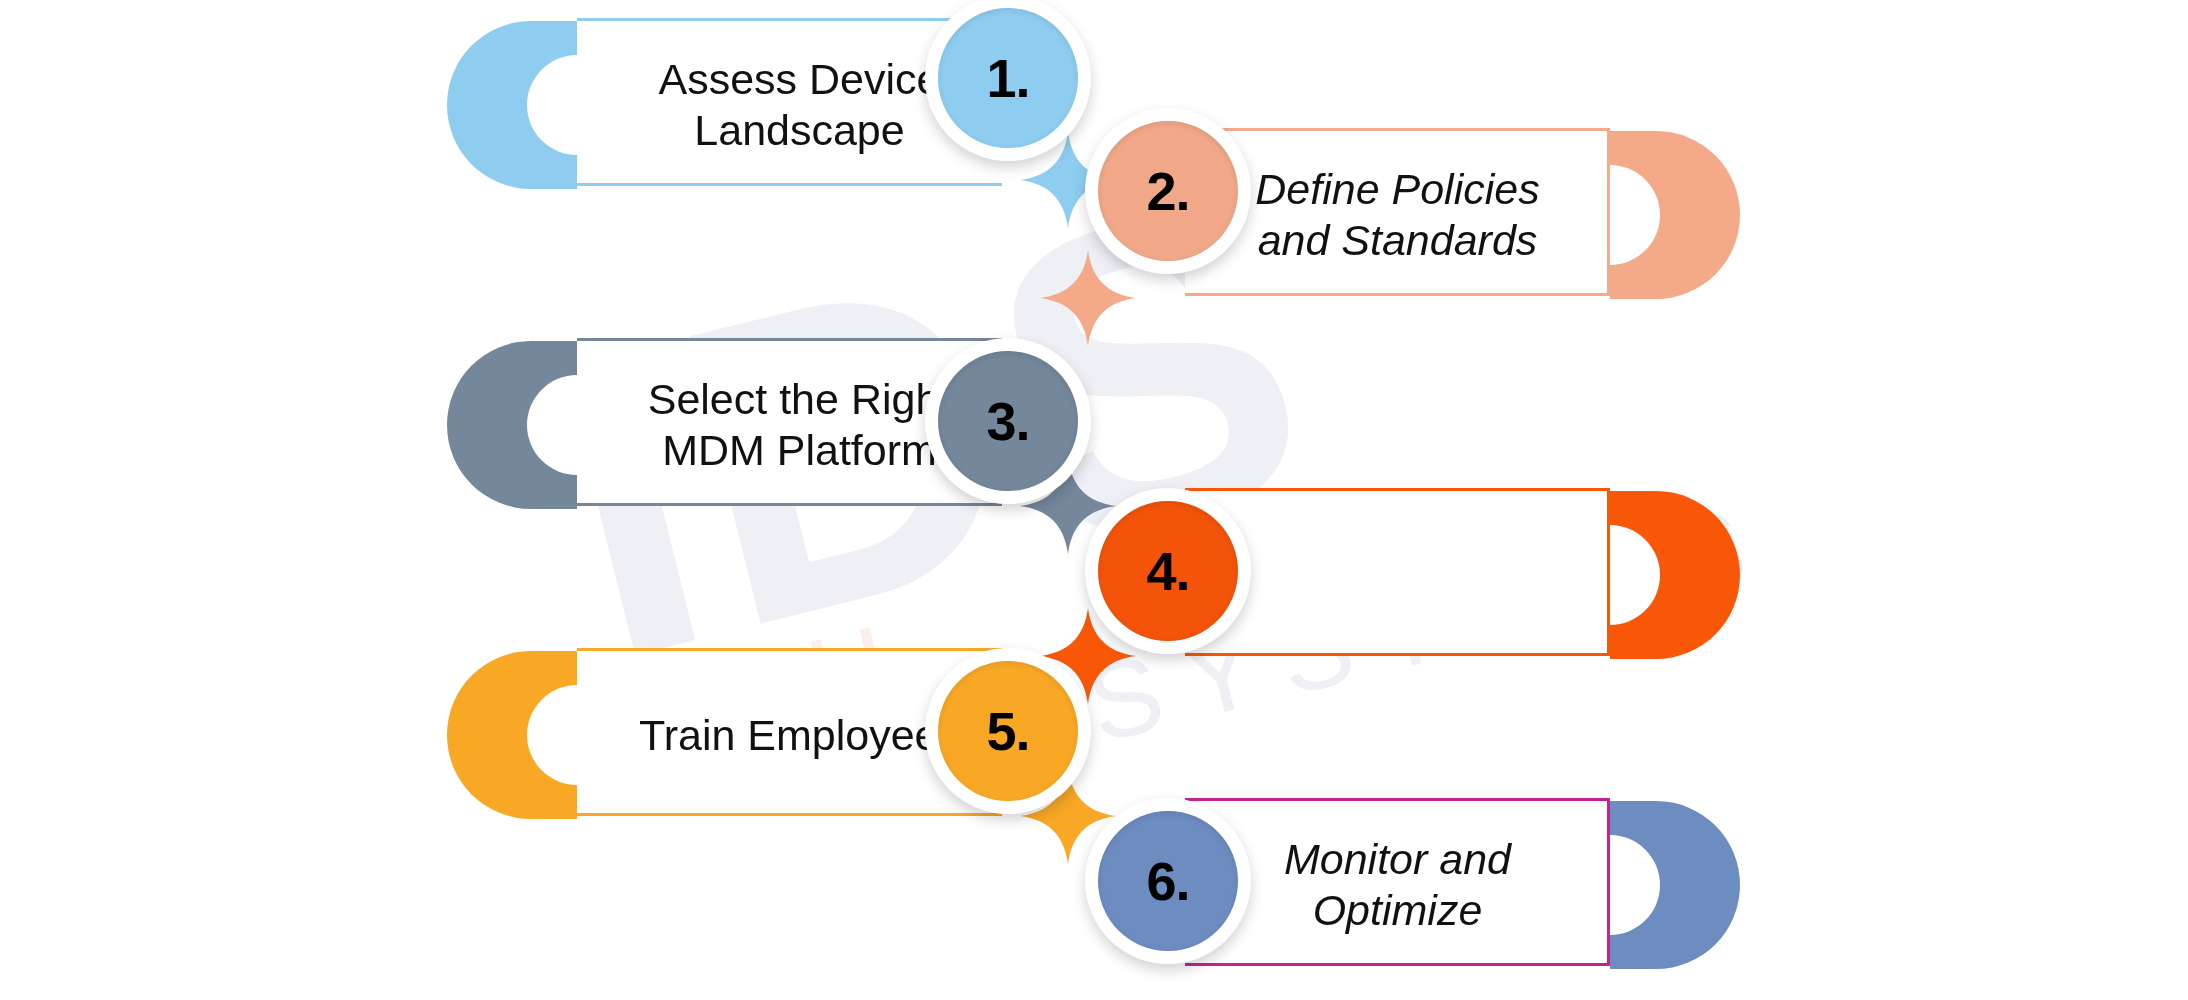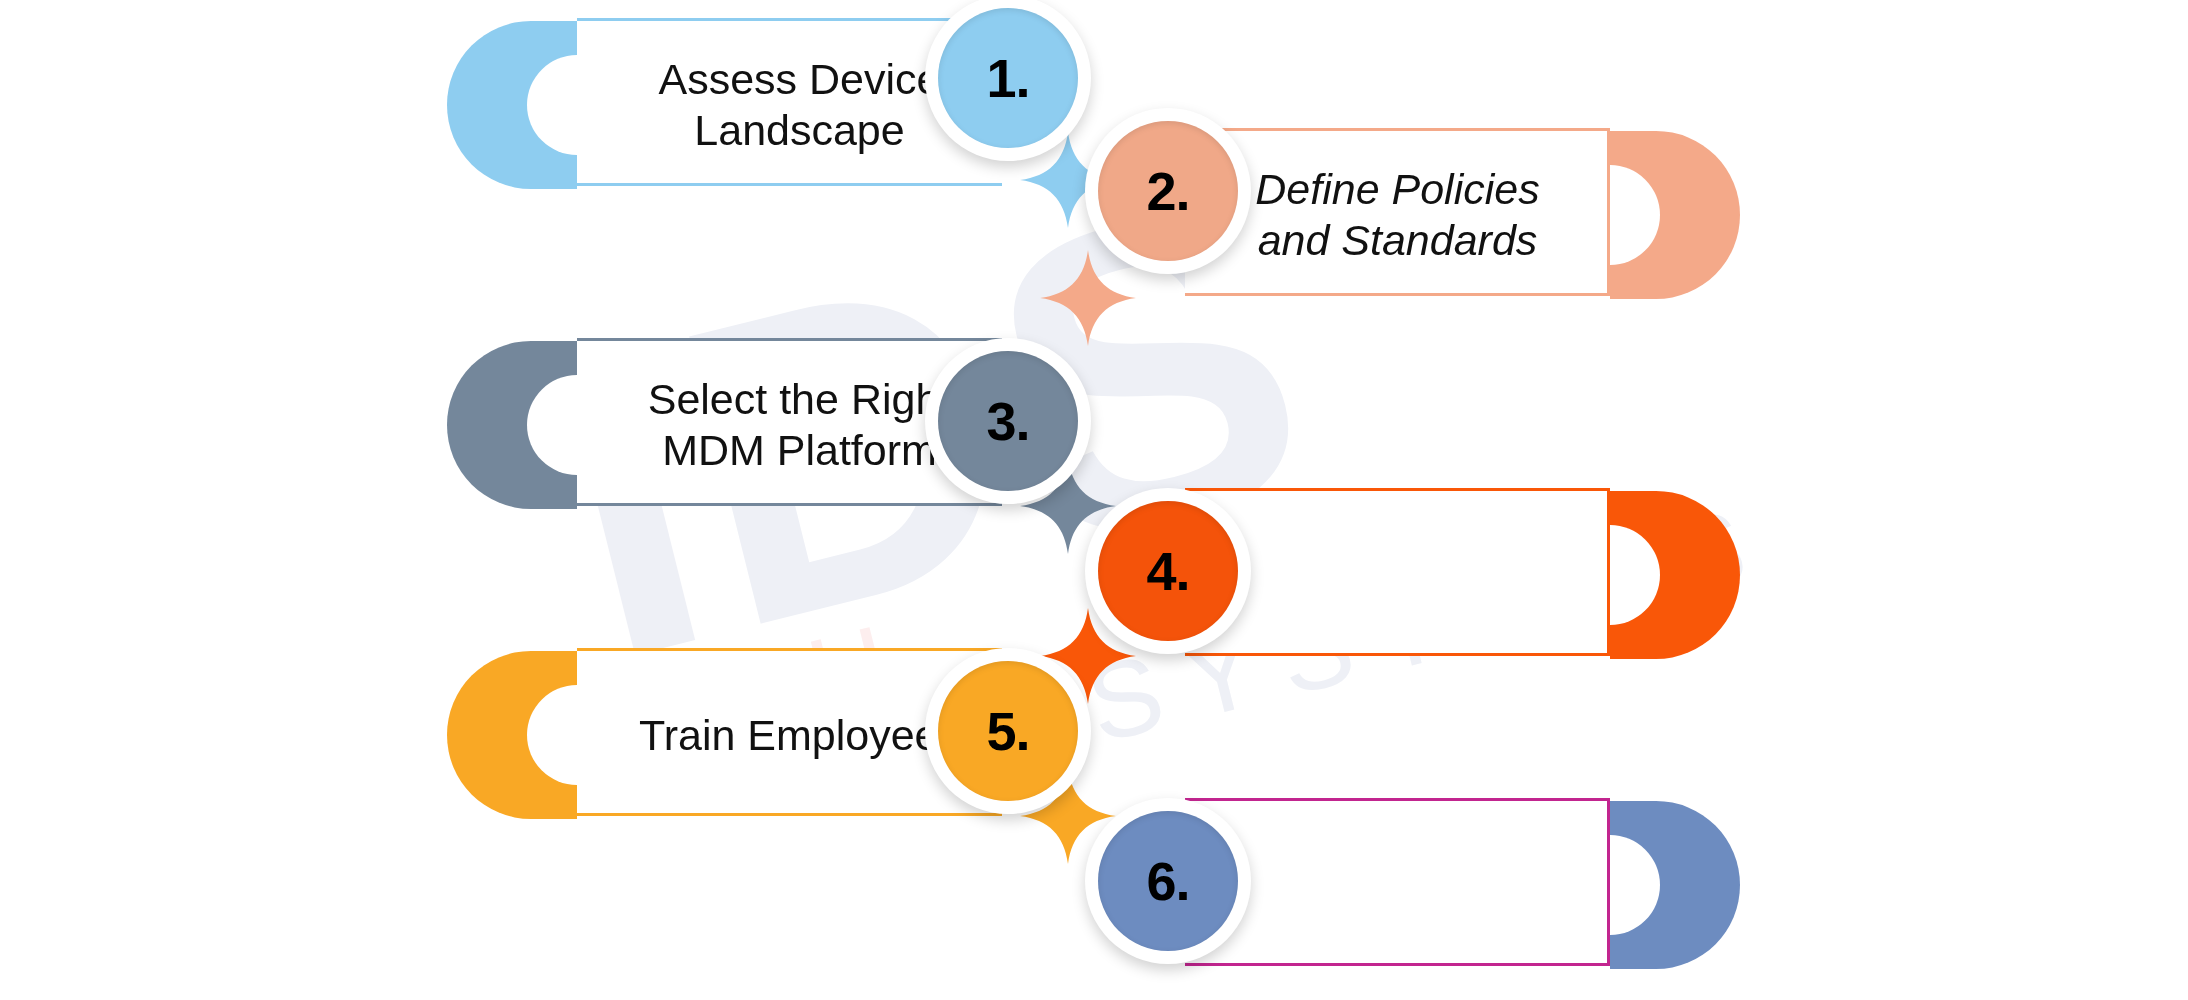--- a/index.html
+++ b/index.html
@@ -300,20 +300,21 @@
   <div class="sparkle" style="left:1020px; top:768px;">
     <svg viewBox="0 0 100 100" xmlns="http://www.w3.org/2000/svg" aria-hidden="true">
       <path d="M50 0 C54 30 70 46 100 50 C70 54 54 70 50 100 C46 70 30 54 0 50 C30 46 46 30 50 0 Z" fill="#f9a825"></path>
     </svg>
   </div>
 
   <div class="step" style="left:1185px; top:798px; width:425px;">
     <div class="bar right-row" style="--edge:#c2258f; left:0; top:0; width:425px;">
       <span class="cap cap-right" style="--cap:#6d8cc0;"></span>
       <span class="edge-line"></span>
+      <div class="label lbl-right">Monitor and Optimize</div>
     </div>
   </div>
   <div class="circle-wrap" style="left:1085px; top:798px;">
     <div class="circle-ring"></div>
     <div class="circle-fill" style="--dot:#6d8cc0;">
       <span class="circle-num">6.</span>
     </div>
   </div>
 
 </div>

